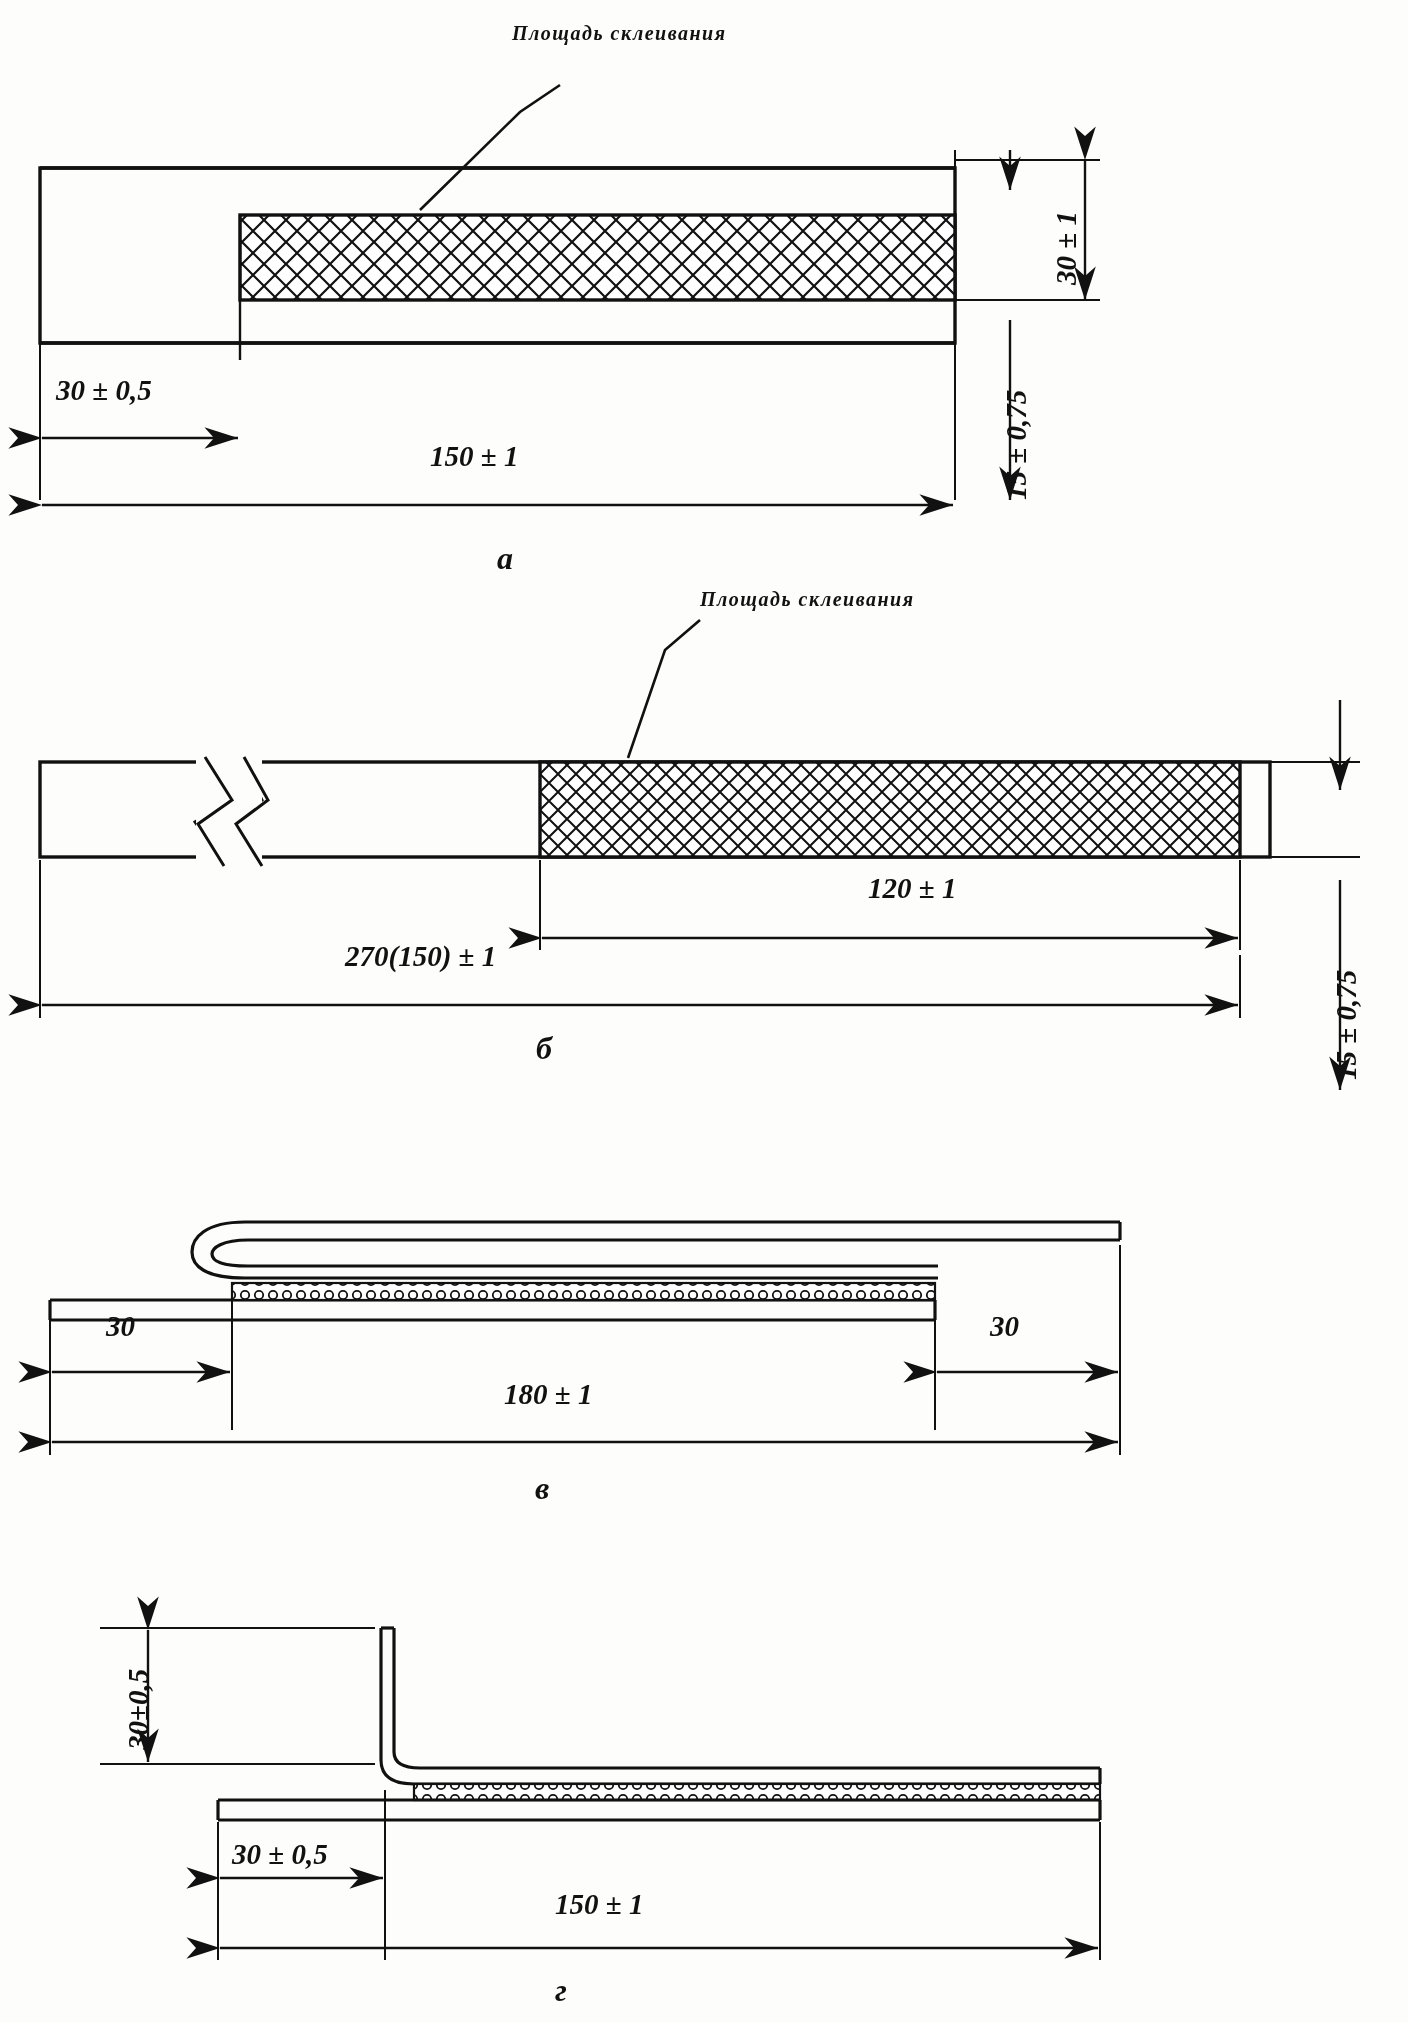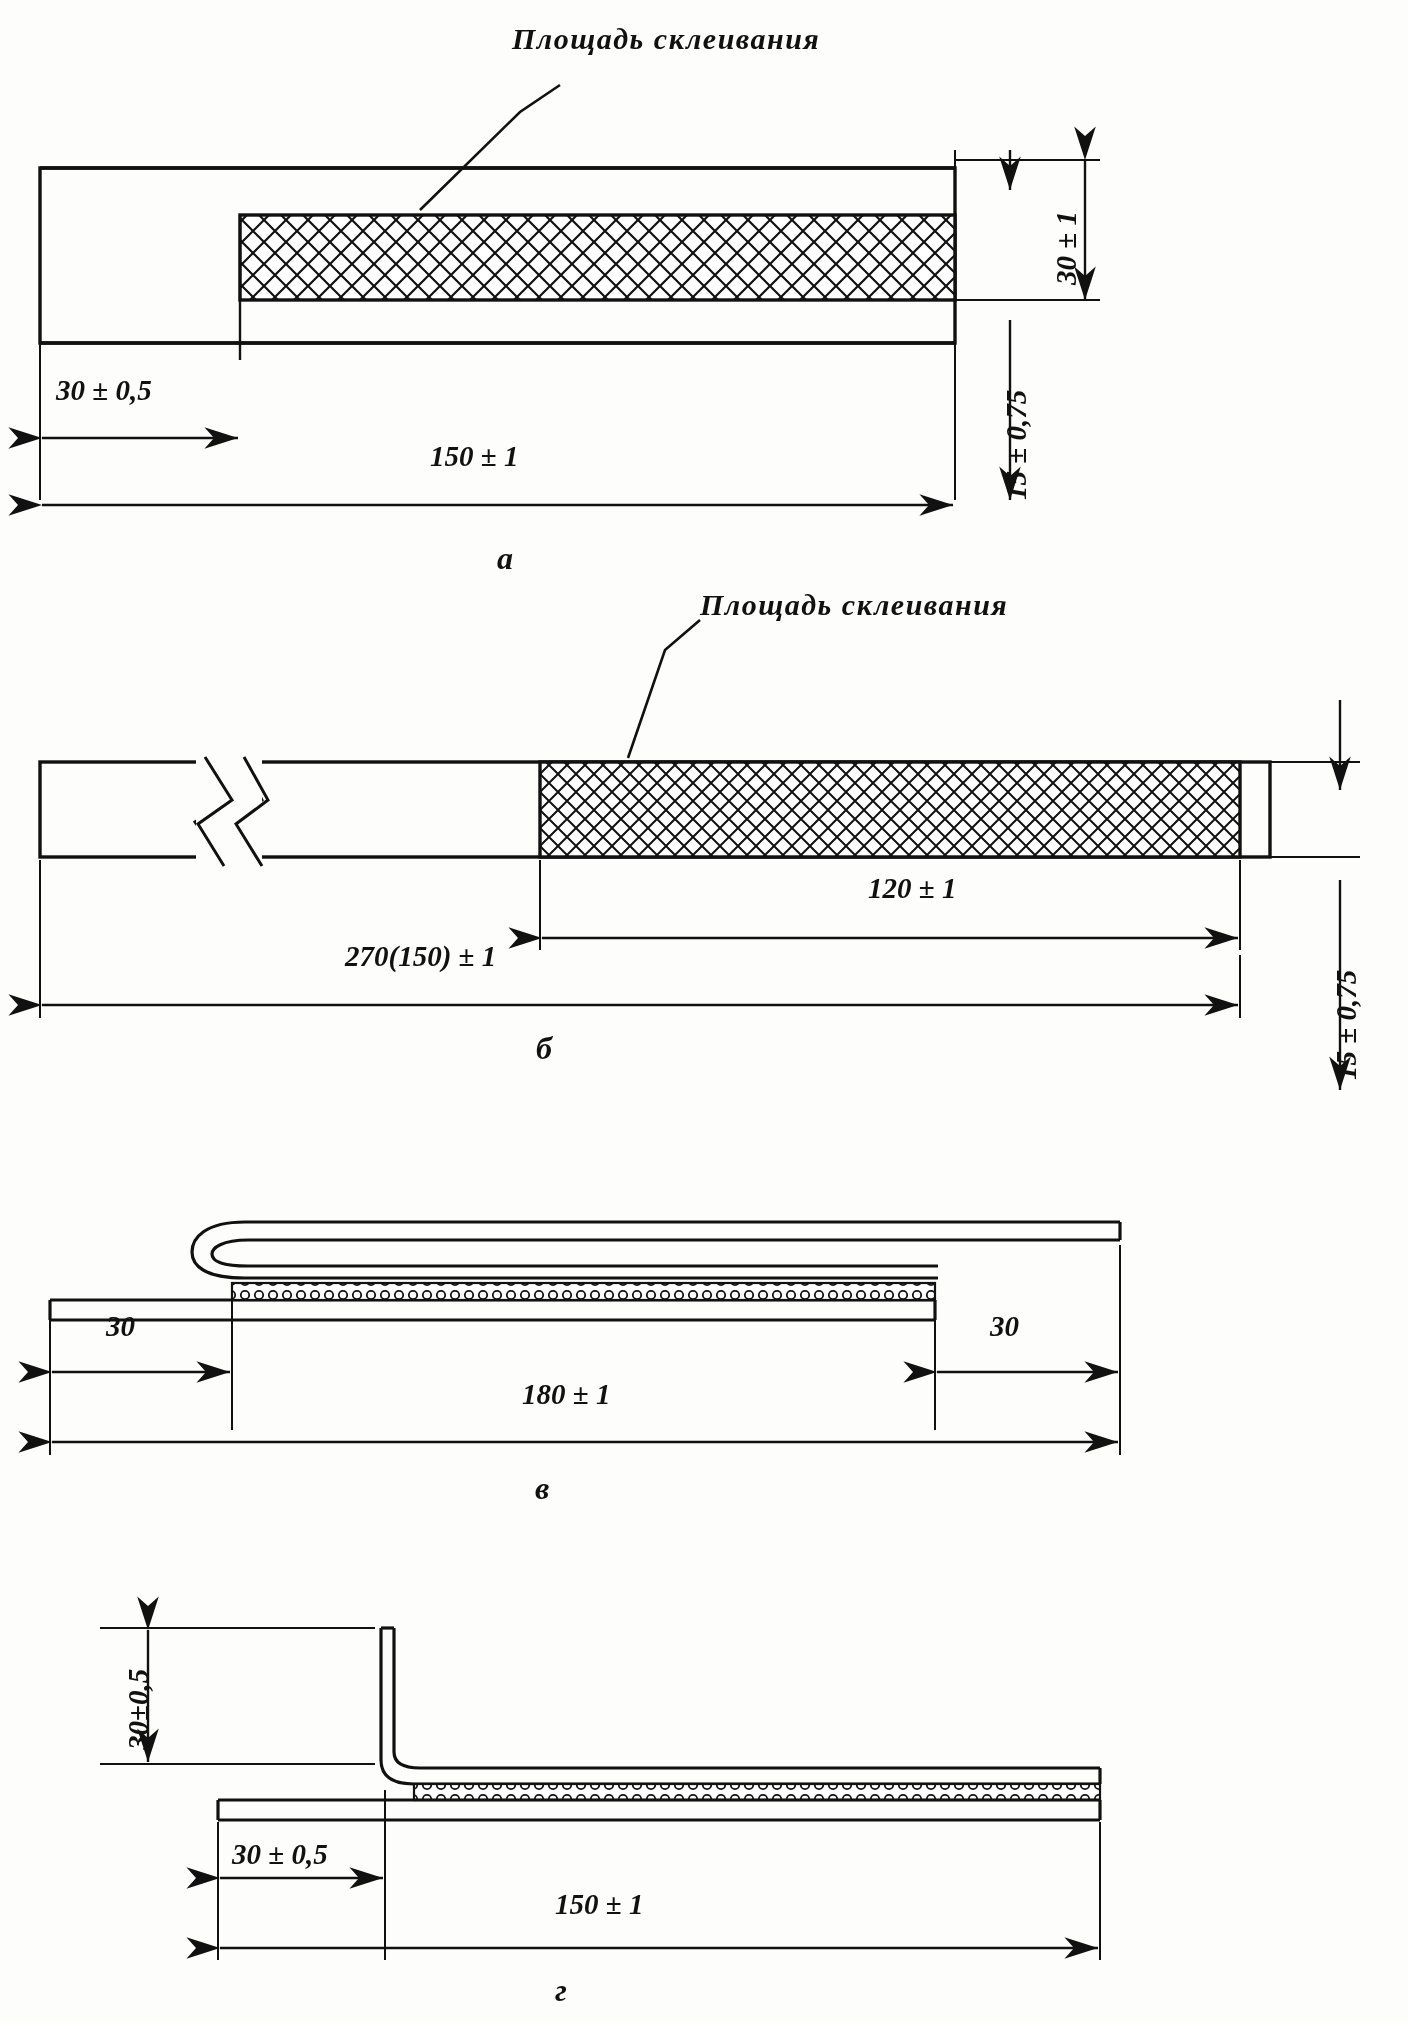--- a/index.html
+++ b/index.html
@@ -39,21 +39,21 @@
     font-size: 29px;
     font-style: italic;
     font-weight: 700;
   }
   .cap {
     font-size: 32px;
     font-style: italic;
     font-weight: 700;
   }
   .title {
-    font-size: 30px;
+    font-size: 20px;
     font-style: italic;
     font-weight: 700;
     letter-spacing: 1.5px;
   }
   .rot-90 {
     transform: rotate(-90deg);
     transform-origin: left top;
   }
 </style>
 </head>
@@ -213,21 +213,21 @@
   <div class="lbl dim" style="left:345px; top:940px;">270(150) ± 1</div>
 
   <div class="lbl dim rot-90" style="left:1330px; top:1080px;">15 ± 0,75</div>
 
   <div class="lbl cap" style="left:536px; top:1030px;">б</div>
 
   <div class="lbl dim" style="left:106px; top:1310px;">30</div>
 
   <div class="lbl dim" style="left:990px; top:1310px;">30</div>
 
-  <div class="lbl dim" style="left:522px; top:1378px;">180 ± 1</div>
+  <div class="lbl dim" style="left:504px; top:1378px;">180 ± 1</div>
 
   <div class="lbl cap" style="left:535px; top:1470px;">в</div>
 
   <div class="lbl dim rot-90" style="left:122px; top:1750px;">30±0,5</div>
 
   <div class="lbl dim" style="left:232px; top:1838px;">30 ± 0,5</div>
 
   <div class="lbl dim" style="left:555px; top:1888px;">150 ± 1</div>
 
   <div class="lbl cap" style="left:555px; top:1972px;">г</div>

